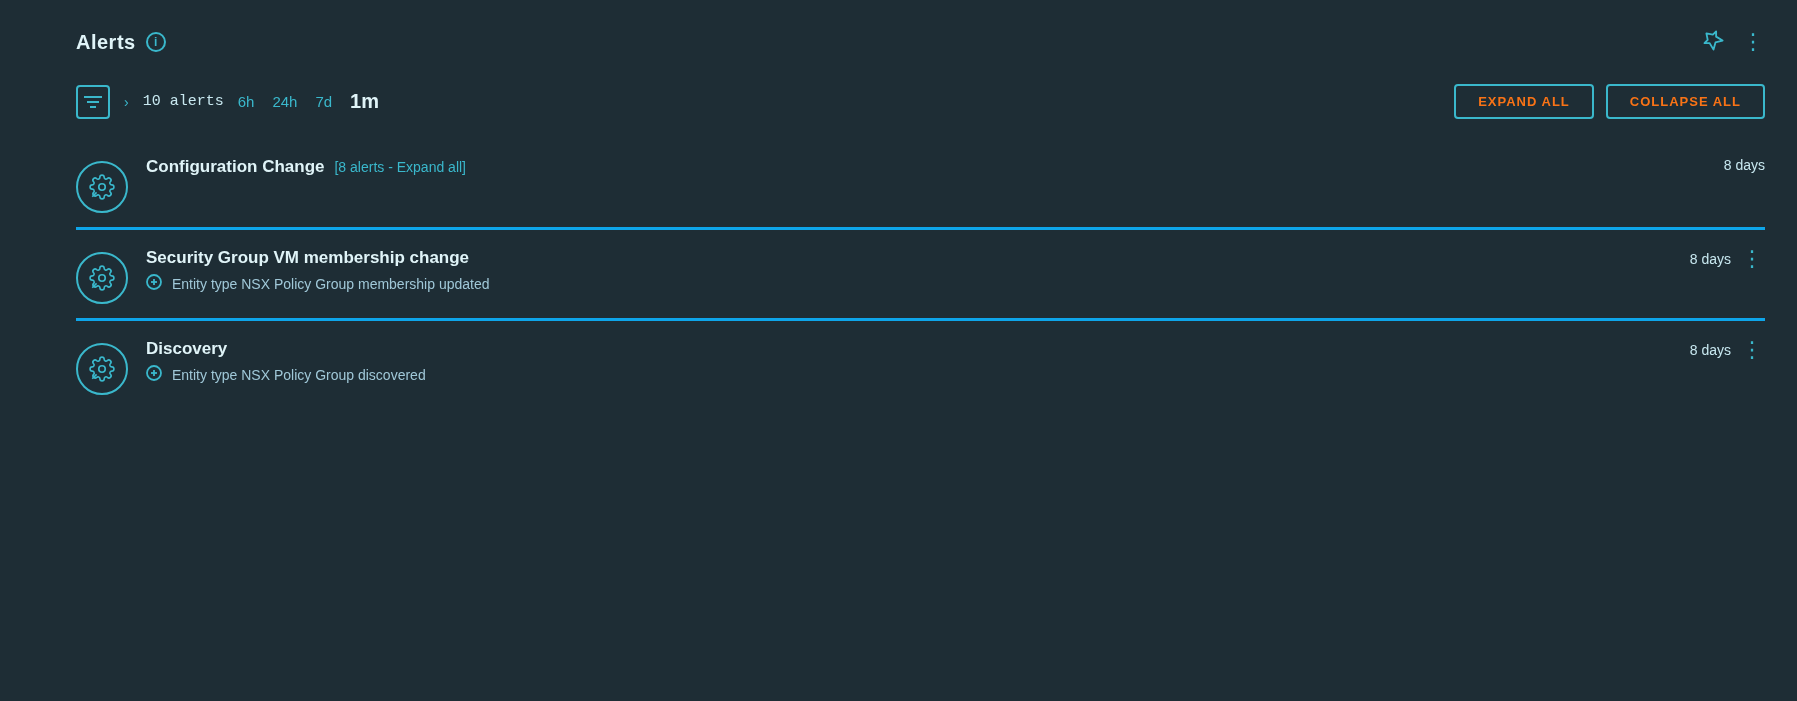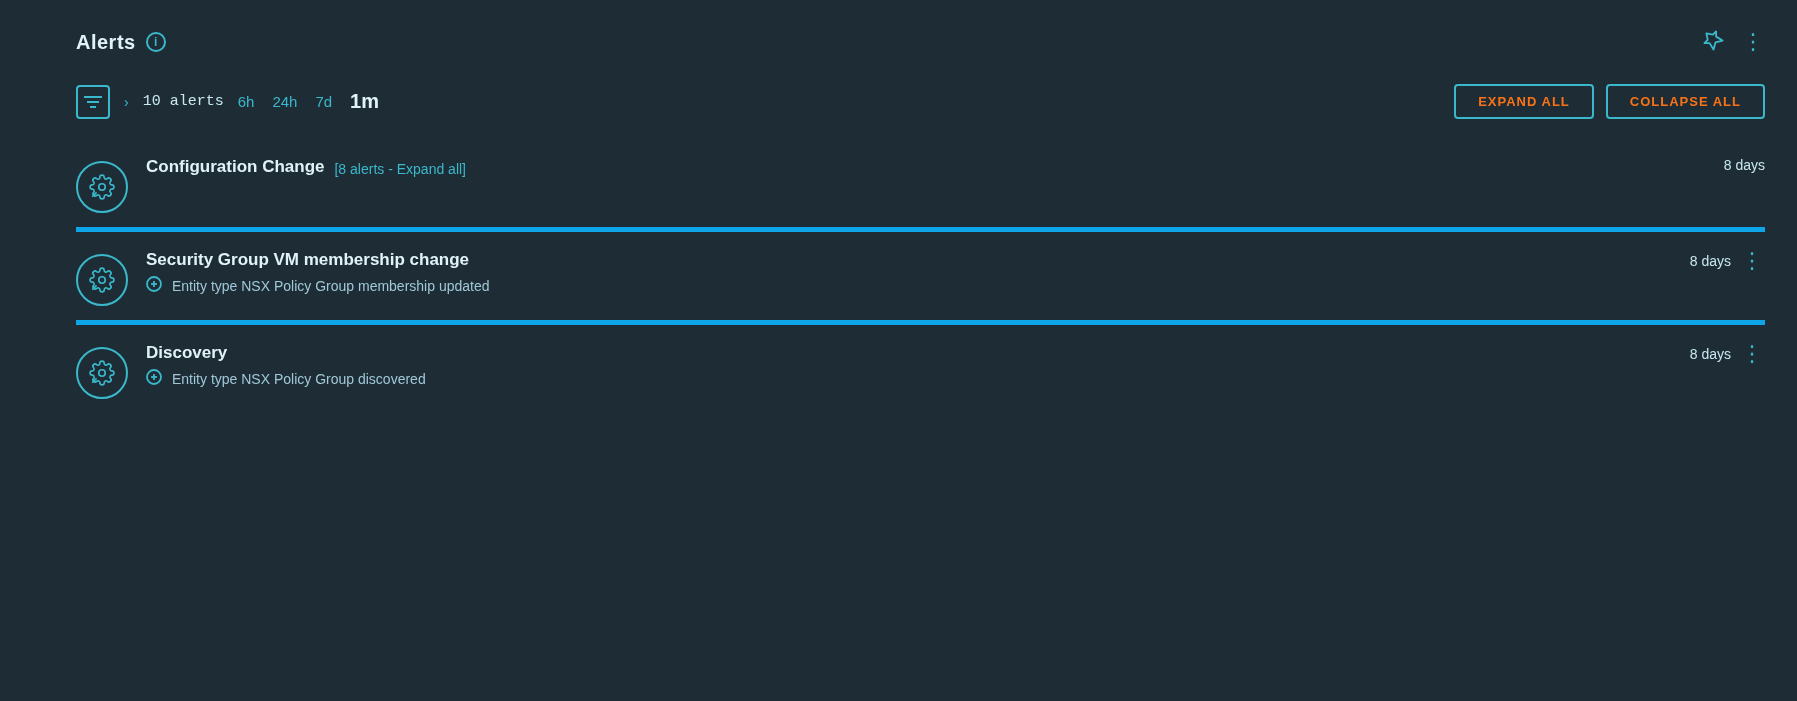--- a/index.html
+++ b/index.html
@@ -154,21 +154,21 @@
       border-radius: 4px;
     }
 
     
     .alerts-list {
       display: flex;
       flex-direction: column;
     }
 
     .alert-item {
-      border-top: 5px solid #0ea5e9;
+      border-top: 3px solid #0ea5e9;
       padding: 18px 0 14px 0;
     }
 
     .alert-item:first-child {
       border-top: none;
     }
 
     .alert-row {
       display: flex;
       align-items: flex-start;
@@ -186,21 +186,21 @@
       flex-shrink: 0;
       margin-top: 4px;
     }
 
     .alert-content {
       flex: 1;
     }
 
     .alert-title-row {
       display: flex;
-      align-items: flex-end;
+      align-items: center;
       gap: 10px;
       margin-bottom: 6px;
     }
 
     .alert-title {
       font-size: 17px;
       font-weight: 700;
       color: #e0f4f8;
     }
 

